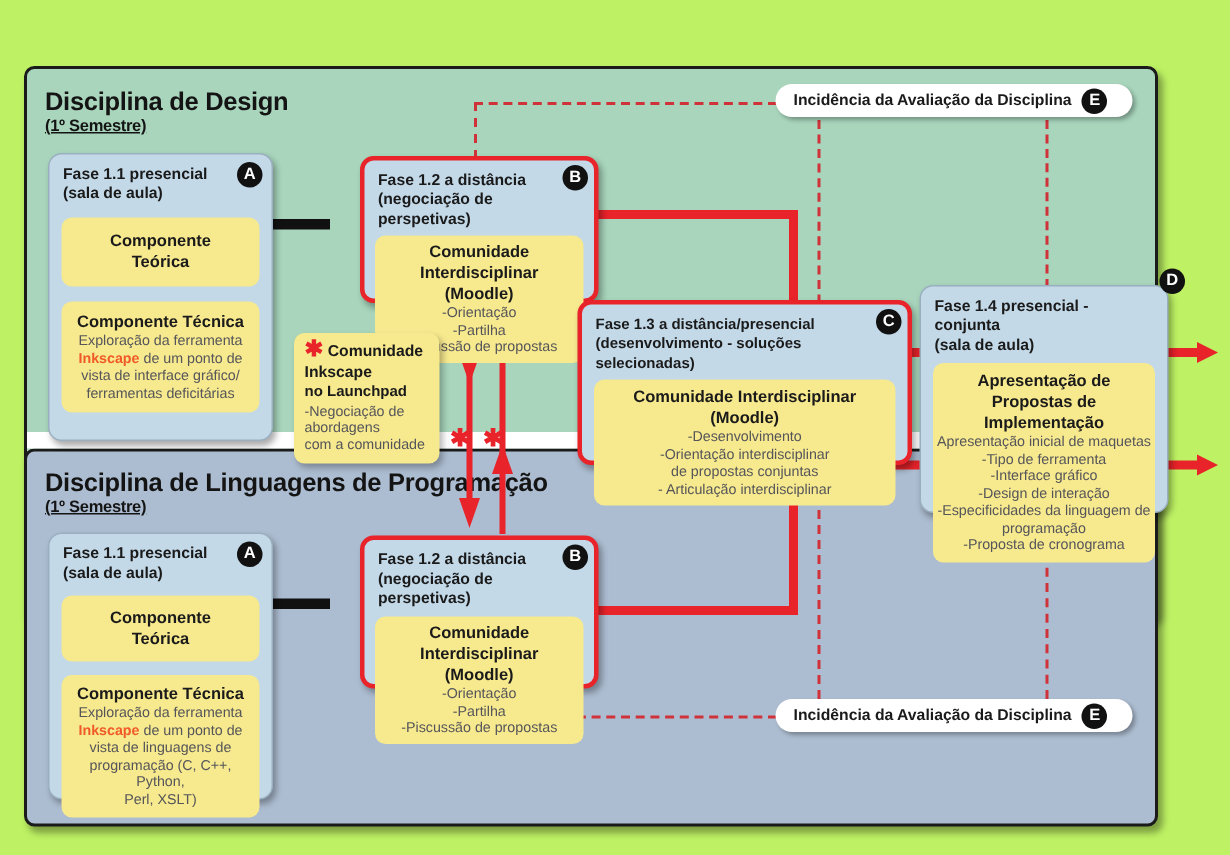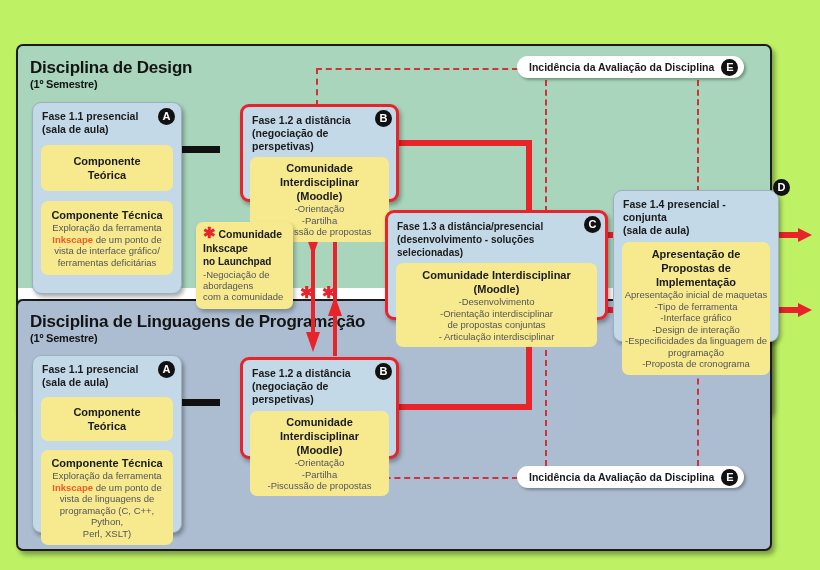--- a/index.html
+++ b/index.html
@@ -34,21 +34,21 @@
     background: #adbdd1;
   }
   .panel-title {
     position: absolute;
     font-weight: bold;
     color: #141414;
     letter-spacing: -0.2px;
     white-space: nowrap;
   }
   .panel-title .t1 { font-size: 17px; display:block; line-height: 19px;}
-  .panel-title .t2 { font-size: 11px; display:block; line-height: 14px; font-weight: bold;}
+  .panel-title .t2 { font-size: 11px; display:block; line-height: 14px; font-weight: bold; text-decoration: underline;}
 
   
   .phase {
     position: absolute;
     background: #c3d9e8;
     border-radius: 9px;
     box-sizing: border-box;
     box-shadow: 2px 3px 4px rgba(0,0,0,0.33);
   }
   .phase.plain { border: 1px solid #9ab0c0; }
@@ -103,21 +103,21 @@
     line-height: 10px;
     font-weight: bold;
   }
 
   
   .pill {
     position: absolute;
     background: #ffffff;
     border-radius: 11px;
     height: 22px;
-    padding: 0 6px 0 12px;
+    padding: 0 17px 0 12px;
     display: flex;
     align-items: center;
     gap: 7px;
     box-shadow: 2px 2px 3px rgba(0,0,0,0.3);
     white-space: nowrap;
   }
   .pill span.txt { font-size: 10.5px; font-weight: bold; color:#1a1a1a; }
 
   
   .red { background: #e8232a; position:absolute; }
@@ -247,21 +247,21 @@
 
   <div id="launchpad" style="left:196px; top:222px; width:97px;">
     <span class="l1"><span class="star">✱</span> <span>Comunidade</span></span>
     <span class="l1">Inkscape</span>
     <span class="l2"><span style="font-style:normal">no Launchpad</span></span>
     <span class="l3">-Negociação de</span>
     <span class="l3">abordagens</span>
     <span class="l3">com a comunidade</span>
   </div>
 
-  <div class="phase redborder" style="left:358px; top:210px; width:223px; height:110px;">
+  <div class="phase redborder" style="left:358px; top:200px; width:223px; height:110px;">
     <div class="phase-head" style="font-size:10px;">
       <div>Fase 1.3 a distância/presencial</div>
       <div>(desenvolvimento - soluções selecionadas)</div>
       <div class="badge" style="right:4px; top:3px;">C</div>
     </div>
     <div class="ybox" style="margin:1px 8px 7px 8px; padding:5px 19px;">
       <span class="bold">Comunidade Interdisciplinar (Moodle)</span>
       <span class="sub">-Desenvolvimento</span>
       <span class="sub">-Orientação interdisciplinar</span>
       <span class="sub">de propostas conjuntas</span>

